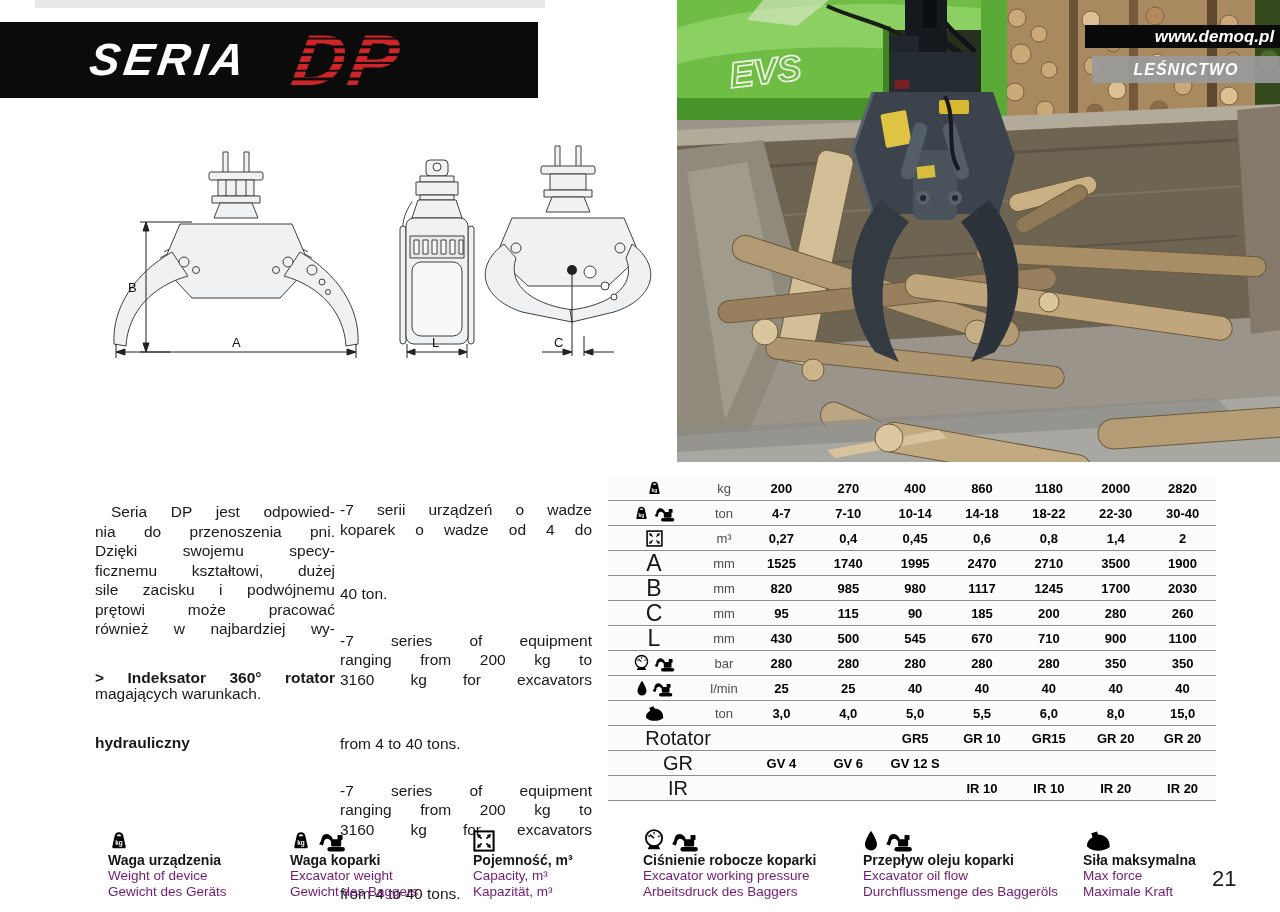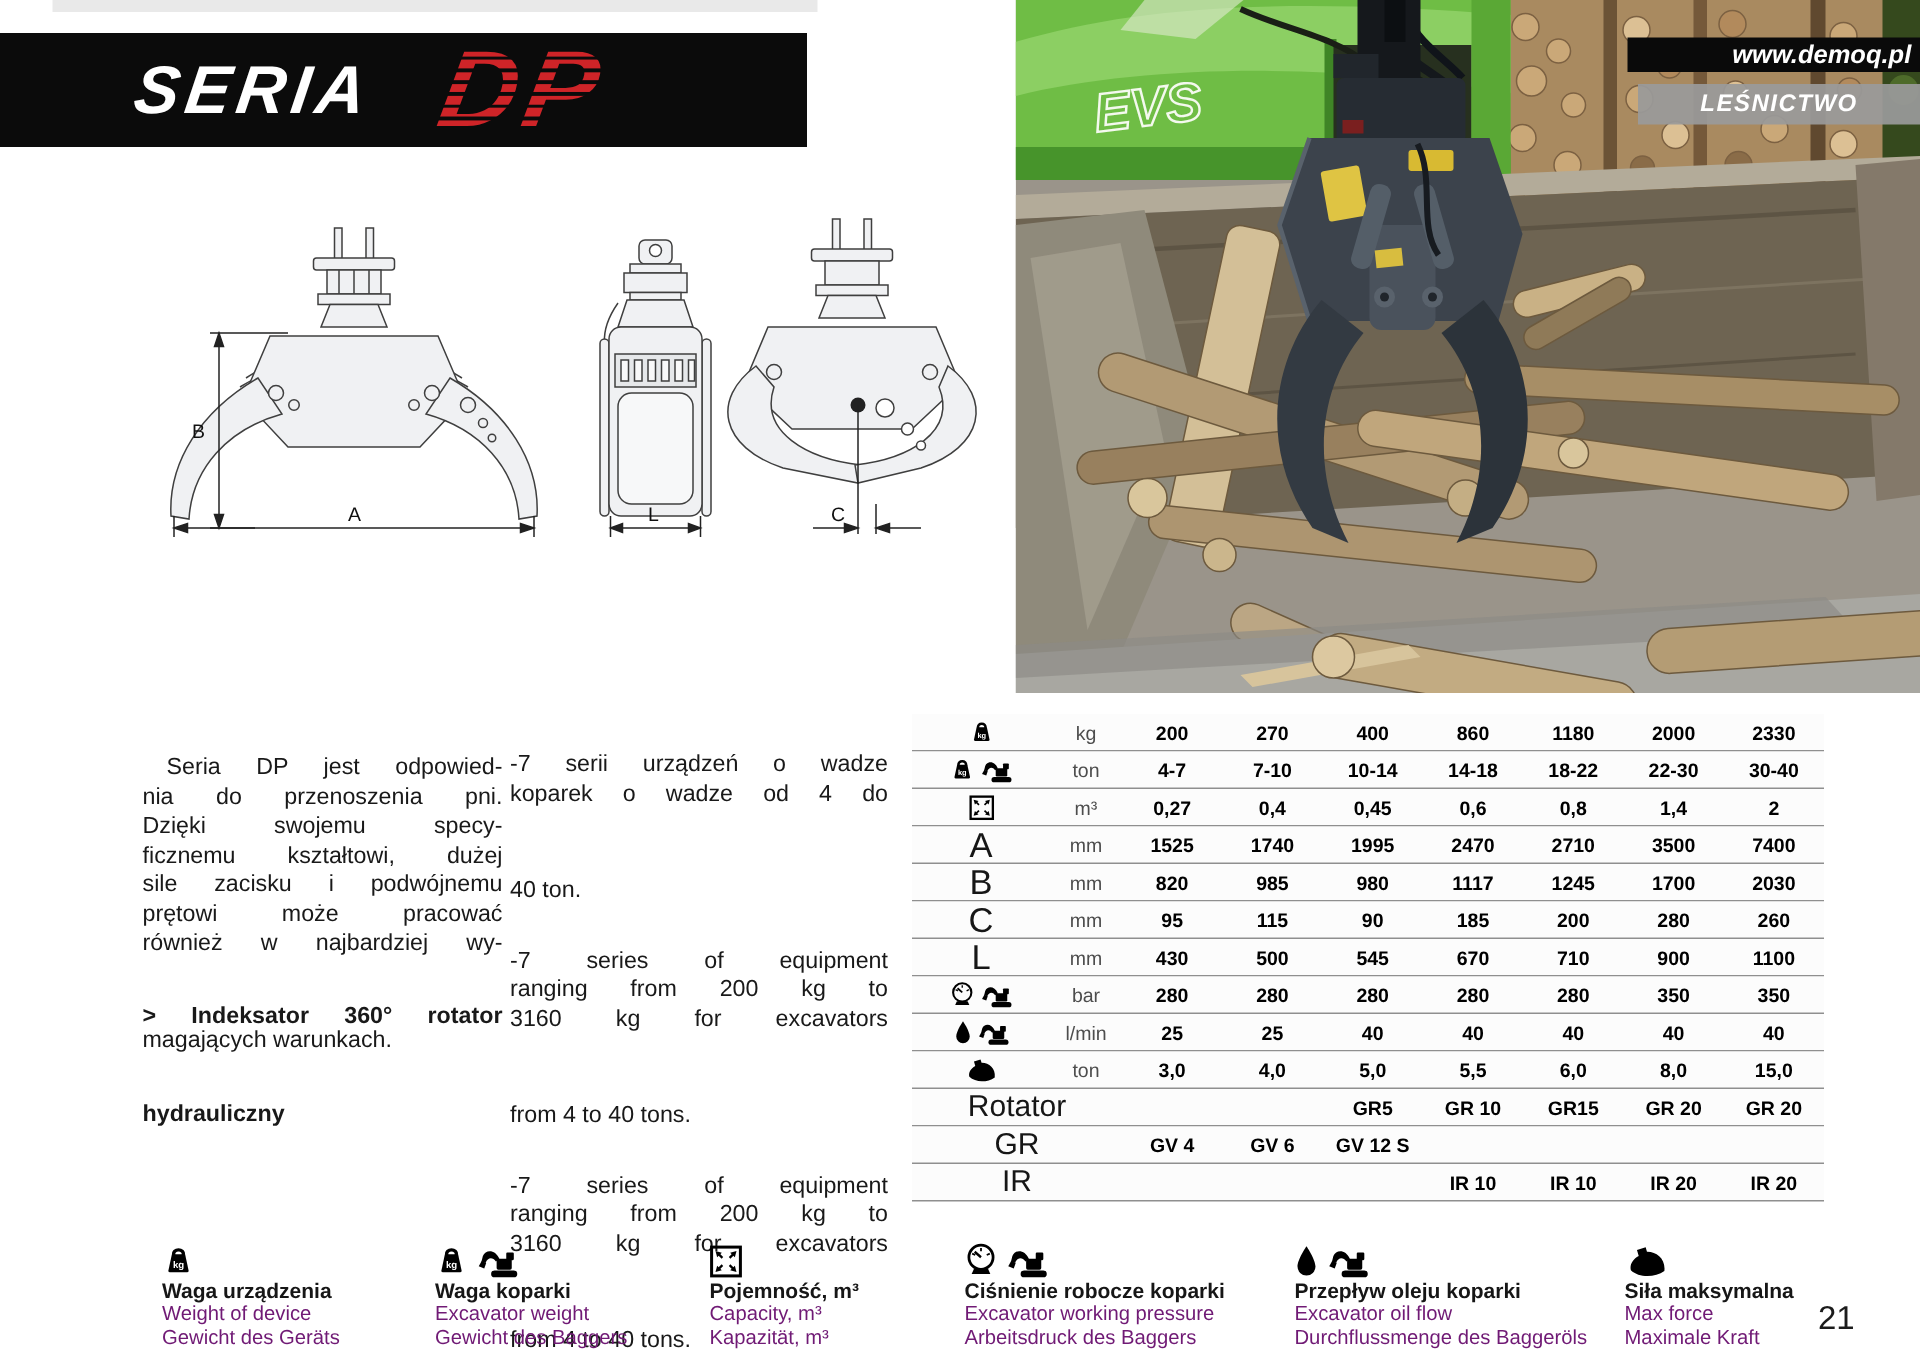--- a/index.html
+++ b/index.html
@@ -347,21 +347,21 @@
             <text x="12" y="16.6" font-size="7" font-weight="bold" fill="#fff" text-anchor="middle" font-family="Liberation Sans,sans-serif">kg</text>
           </svg>
         </div>
         <div class="cell unit">kg</div>
         <div class="cell val">200</div>
         <div class="cell val">270</div>
         <div class="cell val">400</div>
         <div class="cell val">860</div>
         <div class="cell val">1180</div>
         <div class="cell val">2000</div>
-        <div class="cell val">2330</div>
+        <div class="cell val">2820</div>
       </div>
       <div class="trow">
         <div class="cell iconcell">
           <svg width="17" height="17" viewBox="0 0 24 24">
             <path d="M8.6 7.6 C7.2 2.2 16.8 2.2 15.4 7.6" fill="none" stroke="#000" stroke-width="2.4"></path>
             <path d="M7.2 6.8 h9.6 l2.5 11.6 q0.3 1.4 -1.1 1.4 h-12.4 q-1.4 0 -1.1 -1.4 Z" fill="#000"></path>
             <text x="12" y="16.6" font-size="7" font-weight="bold" fill="#fff" text-anchor="middle" font-family="Liberation Sans,sans-serif">kg</text>
           </svg>
           <svg width="21" height="17" viewBox="0 0 30 24">
             <path d="M16 10 C13 3 6 3 4 8 L3 12 L6 13 C7.5 9 11 8.5 13.5 12 Z" fill="#000"></path>
@@ -409,21 +409,21 @@
       </div>
       <div class="trow">
         <div class="cell letter">A</div>
         <div class="cell unit">mm</div>
         <div class="cell val">1525</div>
         <div class="cell val">1740</div>
         <div class="cell val">1995</div>
         <div class="cell val">2470</div>
         <div class="cell val">2710</div>
         <div class="cell val">3500</div>
-        <div class="cell val">7400</div>
+        <div class="cell val">1900</div>
       </div>
       <div class="trow">
         <div class="cell letter">B</div>
         <div class="cell unit">mm</div>
         <div class="cell val">820</div>
         <div class="cell val">985</div>
         <div class="cell val">980</div>
         <div class="cell val">1117</div>
         <div class="cell val">1245</div>
         <div class="cell val">1700</div>

